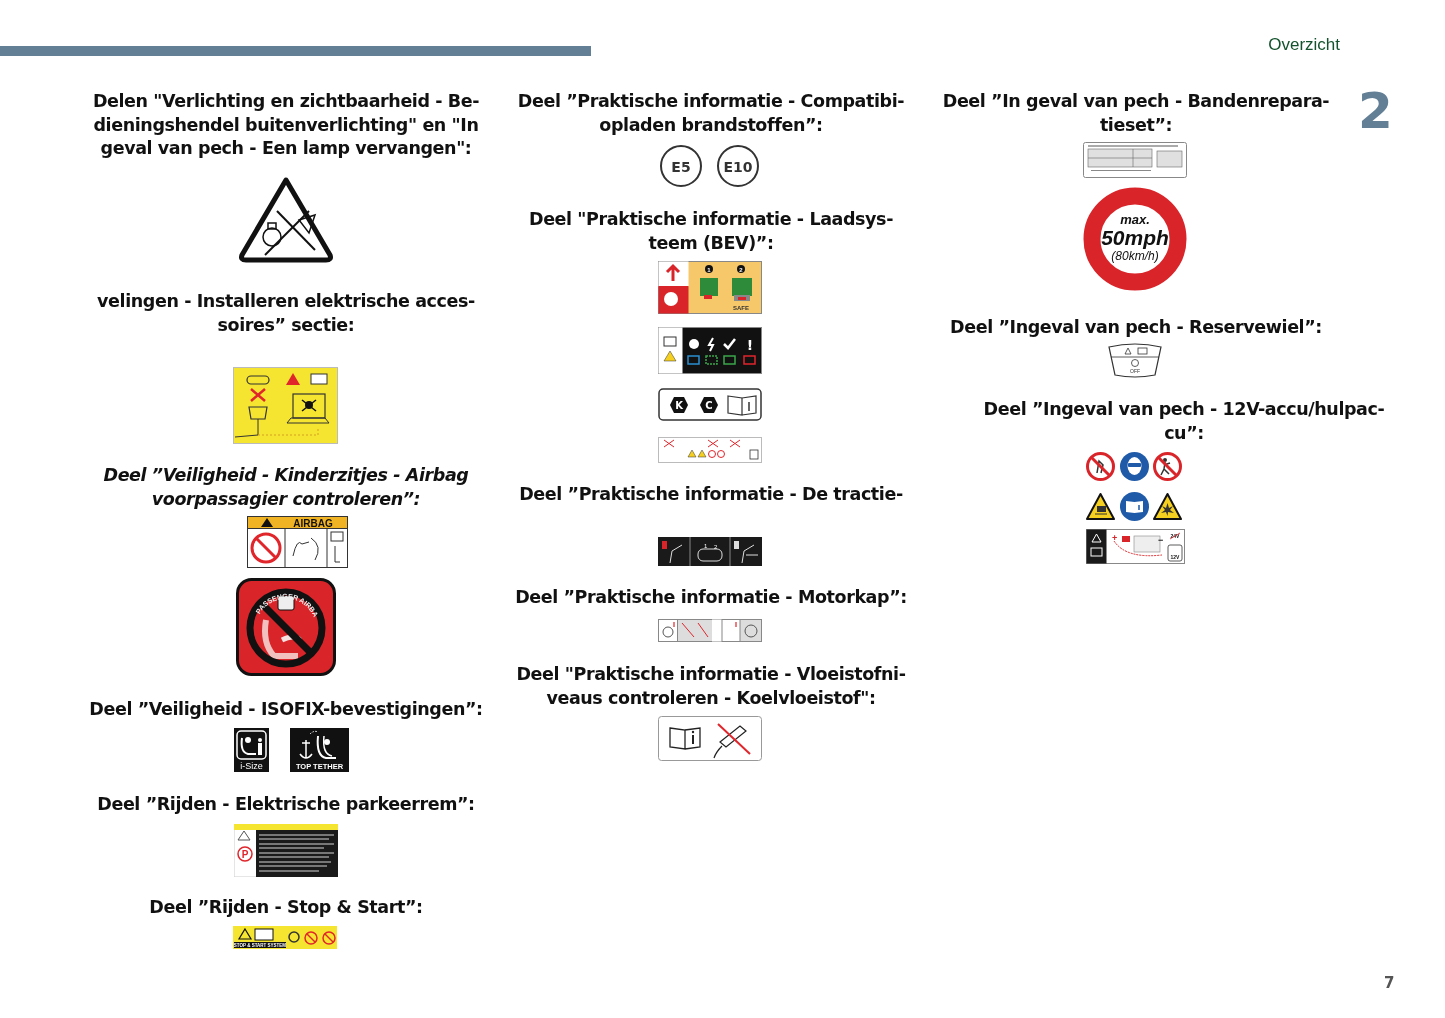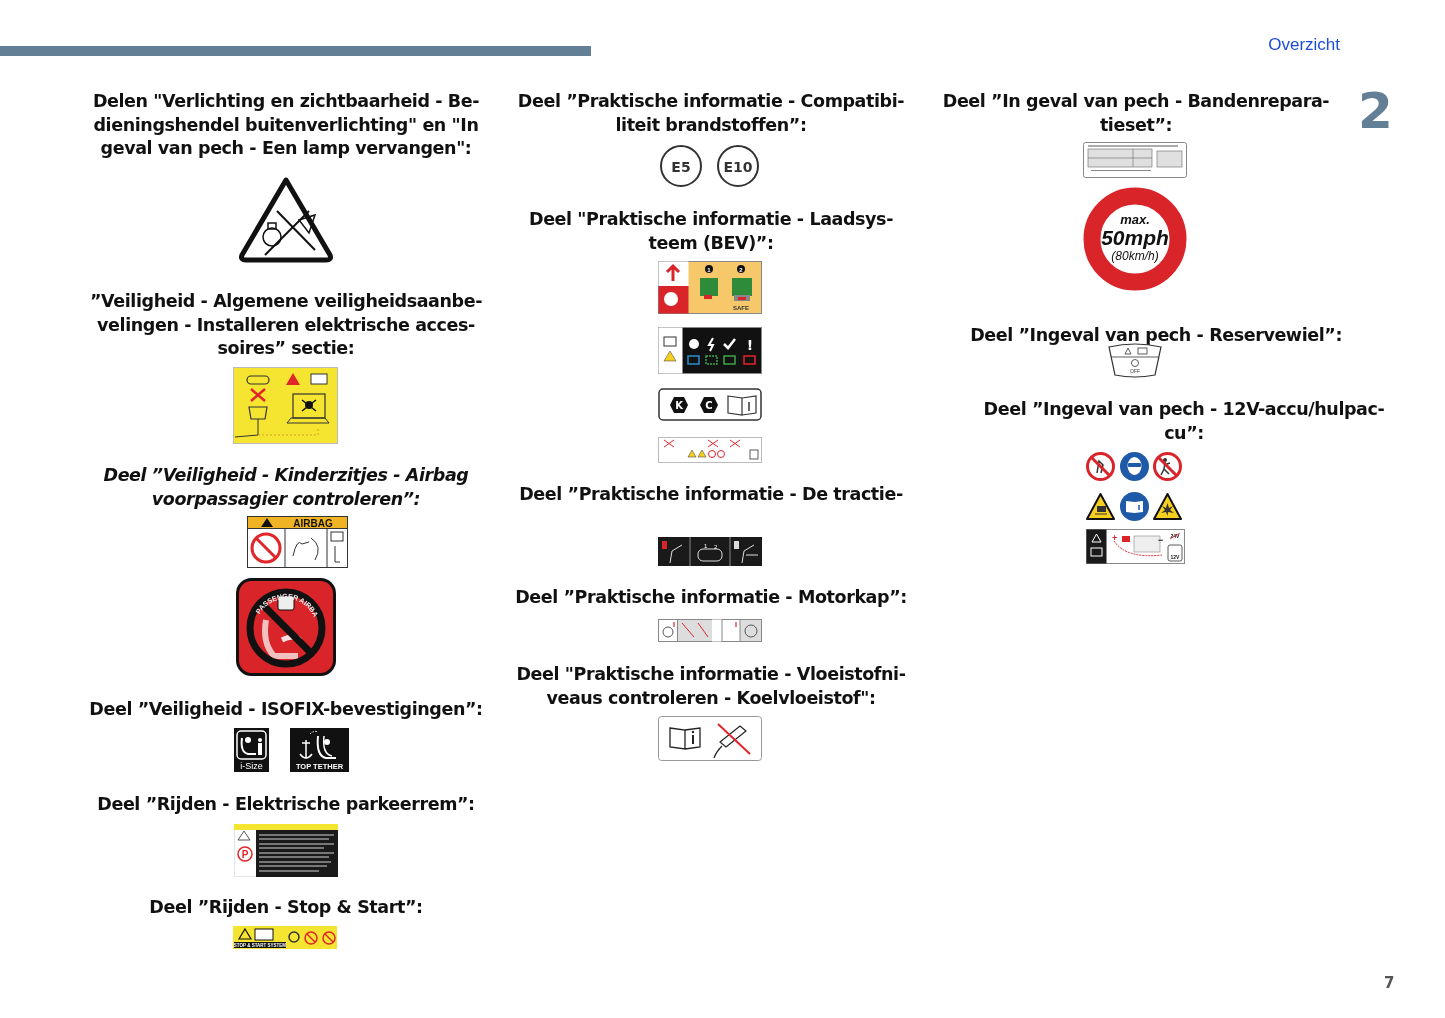--- a/index.html
+++ b/index.html
@@ -2,21 +2,21 @@
 <html><head>
 <meta charset="utf-8">
 <style>
   html, body { margin:0; padding:0; }
   body {
     width:1445px; height:1018px; position:relative; overflow:hidden;
     background:#ffffff; font-family:"DejaVu Sans","Liberation Sans",sans-serif; color:#111;
   }
   .topbar { position:absolute; left:0; top:46px; width:591px; height:10px; background:#627f95; }
   .section-label { position:absolute; left:1240px; top:35px; width:100px; text-align:right;
-    font-family:"Liberation Sans",sans-serif; font-size:17px; color:#1d4ed8; }
+    font-family:"Liberation Sans",sans-serif; font-size:17px; color:#14532d; }
   .chapter-num { position:absolute; left:1358px; top:82px; font-family:"DejaVu Sans",sans-serif;
     font-weight:bold; font-size:50px; color:#627f95; }
   .page-num { position:absolute; left:1384px; top:974px; font-family:"DejaVu Sans",sans-serif;
     font-weight:bold; font-size:15px; color:#555; }
   .h { position:absolute; text-align:center; font-family:"DejaVu Sans",sans-serif; font-weight:bold;
     font-size:17.5px; line-height:23.5px; color:#111; letter-spacing:-0.4px; }
   .pic { position:absolute; }
   .pic svg { display:block; }
 </style>
 </head>
@@ -36,21 +36,20 @@
     <path d="M49 5 L93 80 Q95 85 89 85 L9 85 Q3 85 5 80 Z" fill="none" stroke="#111" stroke-width="5" stroke-linejoin="round"></path>
     <circle cx="35" cy="62" r="9" fill="none" stroke="#111" stroke-width="1.5"></circle>
     <rect x="31" y="48" width="8" height="6" fill="none" stroke="#111" stroke-width="1.5"></rect>
     <path d="M62 45 L78 40 L72 58 Z" fill="none" stroke="#111" stroke-width="1.5"></path>
     <line x1="40" y1="36" x2="78" y2="75" stroke="#111" stroke-width="2"></line>
     <line x1="72" y1="36" x2="28" y2="80" stroke="#111" stroke-width="2"></line>
   </svg>
 </div>
 
 <div class="h" style="left:80px;top:290px;width:412px;">
-  <div>”Veiligheid - Algemene veiligheidsaanbe-</div>
   <div>velingen - Installeren elektrische acces-</div>
   <div>soires” sectie:</div>
 </div>
 <div class="pic" style="left:233px;top:367px;">
   <svg width="105" height="77" viewBox="0 0 105 77">
     <rect x="0.5" y="0.5" width="104" height="76" fill="#f5e531" stroke="#bbb"></rect>
     <rect x="14" y="9" width="22" height="8" rx="4" fill="none" stroke="#333" stroke-width="1.2"></rect>
     <path d="M60 6 L67 18 L53 18 Z" fill="#e0252b"></path>
     <rect x="78" y="7" width="16" height="10" fill="#fff" stroke="#333" stroke-width="1"></rect>
     <line x1="18" y1="22" x2="32" y2="34" stroke="#e0252b" stroke-width="2.5"></line>
@@ -163,21 +162,21 @@
     <circle cx="61" cy="11" r="5" fill="none" stroke="#333" stroke-width="1.5"></circle>
     <circle cx="78" cy="12" r="6" fill="none" stroke="#e0252b" stroke-width="1.5"></circle>
     <line x1="74" y1="8" x2="82" y2="16" stroke="#e0252b" stroke-width="1.5"></line>
     <circle cx="96" cy="12" r="6" fill="none" stroke="#e0252b" stroke-width="1.5"></circle>
     <line x1="92" y1="8" x2="100" y2="16" stroke="#e0252b" stroke-width="1.5"></line>
   </svg>
 </div>
 
 <div class="h" style="left:505px;top:90px;width:412px;text-align:center;">
   <div>Deel ”Praktische informatie - Compatibi-</div>
-  <div>liteit brandstoffen”:</div>
+  <div>opladen brandstoffen”:</div>
 </div>
 <div class="pic" style="left:659px;top:144px;">
   <svg width="44" height="44" viewBox="0 0 44 44">
     <circle cx="22" cy="22" r="20" fill="#fff" stroke="#333" stroke-width="2"></circle>
     <text x="22" y="27.5" font-family="DejaVu Sans, sans-serif" font-weight="bold" font-size="14" text-anchor="middle" fill="#333">E5</text>
   </svg>
 </div>
 <div class="pic" style="left:716px;top:144px;">
   <svg width="44" height="44" viewBox="0 0 44 44">
     <circle cx="22" cy="22" r="20" fill="#fff" stroke="#333" stroke-width="2"></circle>
@@ -323,21 +322,21 @@
 </div>
 <div class="pic" style="left:1083px;top:187px;font-style:italic;">
   <svg width="104" height="104" viewBox="0 0 104 104">
     <circle cx="52" cy="52" r="43" fill="#fff" stroke="#d9252a" stroke-width="17"></circle>
     <text x="52" y="37" font-family="Liberation Sans, sans-serif" font-size="13" font-weight="bold" text-anchor="middle" fill="#111">max.</text>
     <text x="52" y="58" font-family="Liberation Sans, sans-serif" font-size="21" font-weight="bold" text-anchor="middle" fill="#111">50mph</text>
     <text x="52" y="73" font-family="Liberation Sans, sans-serif" font-size="12" text-anchor="middle" fill="#111">(80km/h)</text>
   </svg>
 </div>
 
-<div class="h" style="left:930px;top:324px;width:412px;text-align:right;">
+<div class="h" style="left:930px;top:316px;width:412px;">
   <div>Deel ”Ingeval van pech - Reservewiel”:</div>
 </div>
 <div class="pic" style="left:1105px;top:343px;">
   <svg width="60" height="36" viewBox="0 0 60 36">
     <path d="M4 4 Q30 -2 56 4 L50 32 Q30 36 10 32 Z" fill="#fff" stroke="#333" stroke-width="1.2"></path>
     <line x1="6" y1="14" x2="54" y2="14" stroke="#333" stroke-width="0.8"></line>
     <path d="M20 11 L23 5 L26 11 Z" fill="none" stroke="#333" stroke-width="0.8"></path>
     <rect x="33" y="5" width="9" height="6" fill="none" stroke="#333" stroke-width="0.8"></rect>
     <circle cx="30" cy="20" r="3.5" fill="none" stroke="#333" stroke-width="0.8"></circle>
     <text x="30" y="30" font-family="Liberation Sans, sans-serif" font-size="5" text-anchor="middle" fill="#333">OFF</text>

